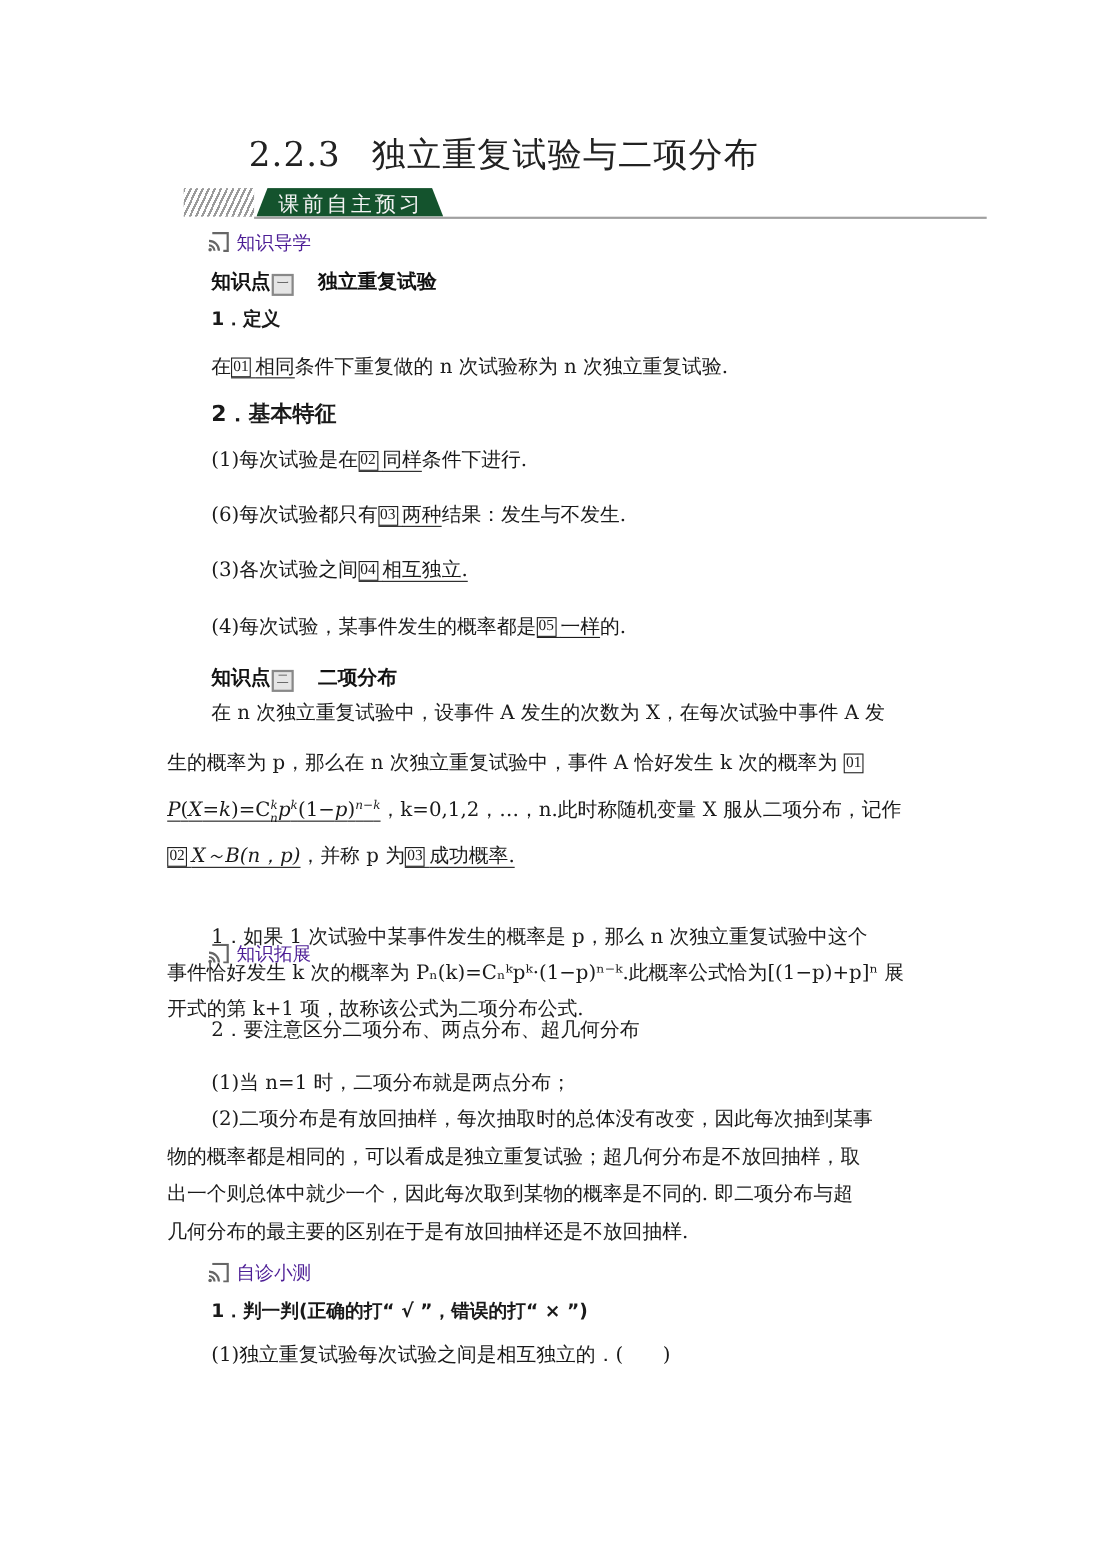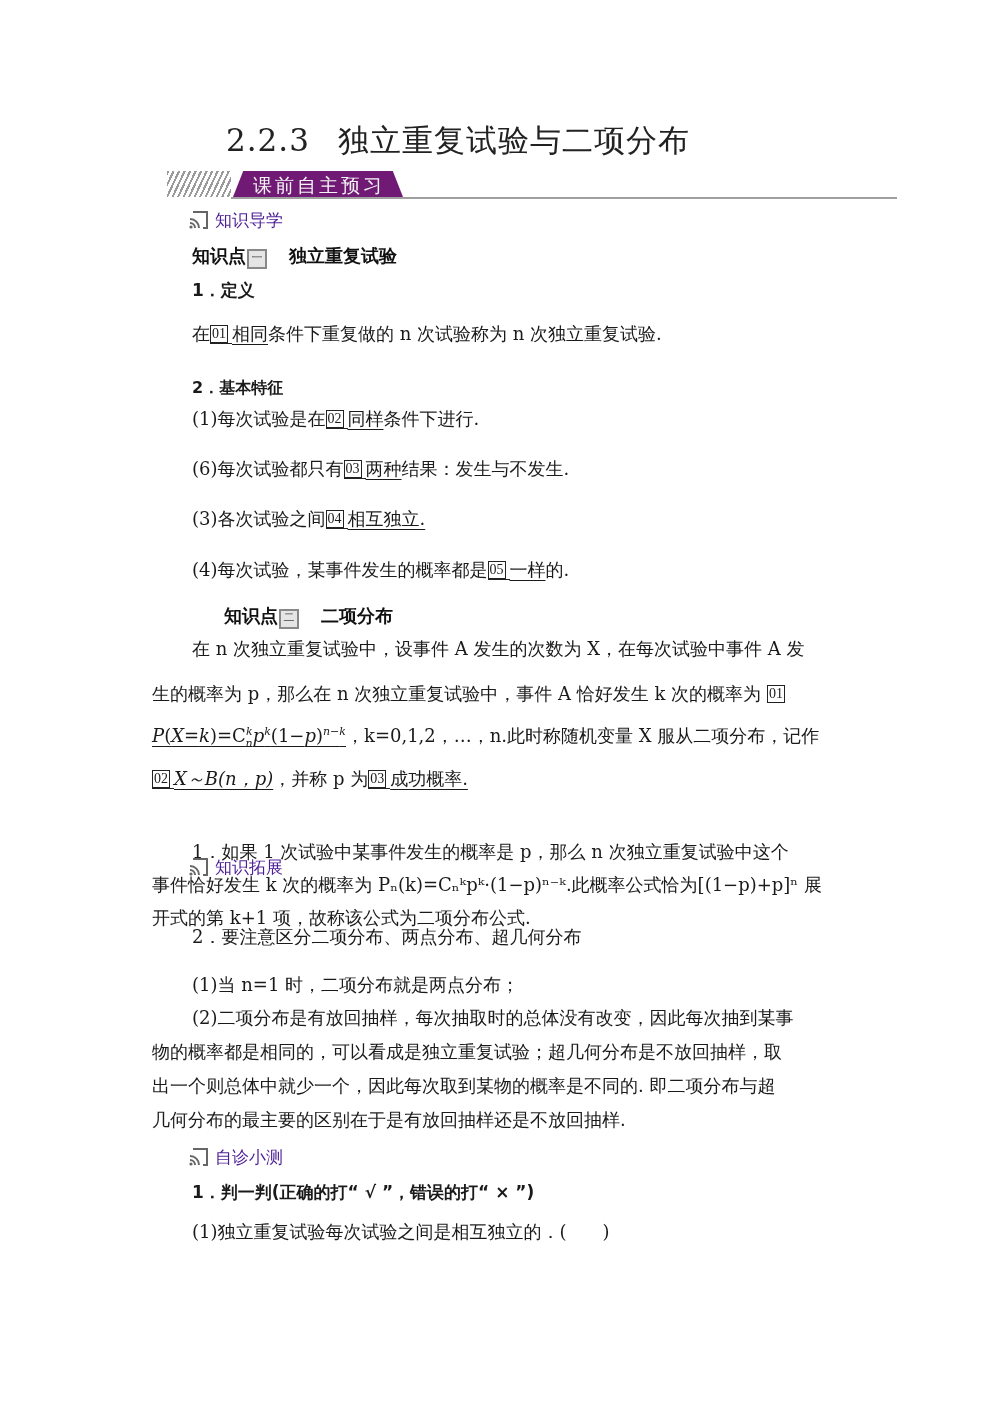--- a/index.html
+++ b/index.html
@@ -4,21 +4,21 @@
 <style>
   html, body { margin: 0; padding: 0; background: #ffffff; }
   body { width: 1000px; height: 1414px; position: relative; overflow: hidden;
          font-family: "DejaVu Serif", "Liberation Serif", serif; color: #1a1a1a; }
   .abs { position: absolute; white-space: nowrap; }
   .title { left: 0; width: 916px; top: 120px; text-align: center; font-size: 31px; letter-spacing: 1px; color: #222; }
   .title .num { margin-right: 28px; }
   .banner { left: 167px; top: 171px; width: 730px; height: 28px; }
   .banner .stripes { position: absolute; left: 0; top: 0; width: 64px; height: 26px;
     background: repeating-linear-gradient(115deg, #9a9a9a 0 2px, #ffffff 2px 5px); }
-  .banner .tab { position: absolute; left: 66px; top: 0; width: 170px; height: 26px; background: #701a75;
+  .banner .tab { position: absolute; left: 66px; top: 0; width: 170px; height: 26px; background: #14532d;
     clip-path: polygon(6% 0, 94% 0, 100% 100%, 0 100%); }
   .banner .tab span { position: absolute; left: 20px; top: 2px; color: #f4f4f4; font-size: 19px; letter-spacing: 3px;
     font-family: "DejaVu Sans", "Liberation Sans", sans-serif; font-weight: 300; }
   .banner .line { position: absolute; left: 64px; right: 0; top: 26px; height: 2px; background: #a0a0a0; }
   .sub { font-size: 17px; color: #4c1d95; font-family: "DejaVu Sans", "Liberation Sans", sans-serif; font-weight: 300; }
   .sub .ic { display: inline-block; width: 20px; height: 18px; vertical-align: -3px; margin-right: 6px; }
   .kp { font-family: "DejaVu Sans", "Liberation Sans", sans-serif; font-size: 18px; font-weight: bold; color: #111; }
   .kp .box { display: inline-block; width: 16px; height: 16px; border: 2px solid #888; background: #e5e5e5;
     font-size: 11px; line-height: 14px; text-align: center; vertical-align: 1px; margin-left: 1px; color: #444; font-weight: normal; }
   .kp .name { margin-left: 22px; }
@@ -57,36 +57,36 @@
 <div class="abs kp" style="left:192px; top:244px;">
   <span>知识点</span><span class="box">一</span><span class="name">独立重复试验</span>
 </div>
 
 <div class="abs p bold" style="left:192px; top:282px; font-size:17px;">1．定义</div>
 
 <div class="abs p" style="left:192px; top:325px;">
   <span>在</span><span class="blank"><span class="tag">01</span></span><span class="ul">相同</span><span>条件下重复做的 n 次试验称为 n 次独立重复试验.</span>
 </div>
 
-<div class="abs p bold" style="left:192px; top:380px; font-size:16px;">2．基本特征</div>
+<div class="abs p bold" style="left:192px; top:366px; font-size:20px;">2．基本特征</div>
 
 <div class="abs p" style="left:192px; top:410px;">
   <span>(1)每次试验是在</span><span class="blank"><span class="tag">02</span></span><span class="ul">同样</span><span>条件下进行.</span>
 </div>
 <div class="abs p" style="left:192px; top:460px;">
   <span>(6)每次试验都只有</span><span class="blank"><span class="tag">03</span></span><span class="ul">两种</span><span>结果：发生与不发生.</span>
 </div>
 <div class="abs p" style="left:192px; top:510px;">
   <span>(3)各次试验之间</span><span class="blank"><span class="tag">04</span></span><span class="ul">相互独立.</span><span class="ul" style="display:inline-block;width:20px;">​</span>
 </div>
 <div class="abs p" style="left:192px; top:561px;">
   <span>(4)每次试验，某事件发生的概率都是</span><span class="blank"><span class="tag">05</span></span><span class="ul">一样</span><span>的.</span>
 </div>
 
-<div class="abs kp" style="left:192px; top:604px;margin-left:32px;">
+<div class="abs kp" style="left:192px; top:604px;">
   <span>知识点</span><span class="box">二</span><span class="name">二项分布</span>
 </div>
 
 <div class="abs p" style="left:192px; top:640px;">在 n 次独立重复试验中，设事件 A 发生的次数为 X，在每次试验中事件 A 发</div>
 <div class="abs p" style="left:152px; top:685px;">
   <span>生的概率为 p，那么在 n 次独立重复试验中，事件 A 恰好发生 k 次的概率为</span><span class="tag" style="margin-left:6px;">01</span>
 </div>
 <div class="abs p" style="left:152px; top:726px;">
   <span class="ul"><i>P</i>(<i>X</i>=<i>k</i>)=C<sup><i>k</i></sup><sub style="margin-left:-7px"><i>n</i></sub><i>p</i><sup><i>k</i></sup>(1−<i>p</i>)<sup><i>n</i>−<i>k</i></sup></span><span>，k=0,1,2，…，n.此时称随机变量 X 服从二项分布，记作</span>
 </div>

